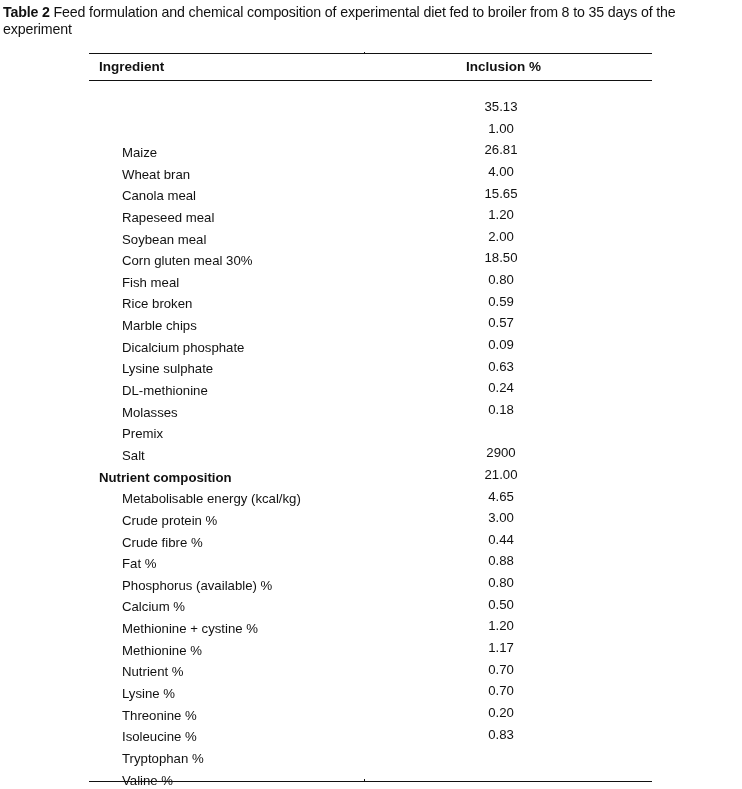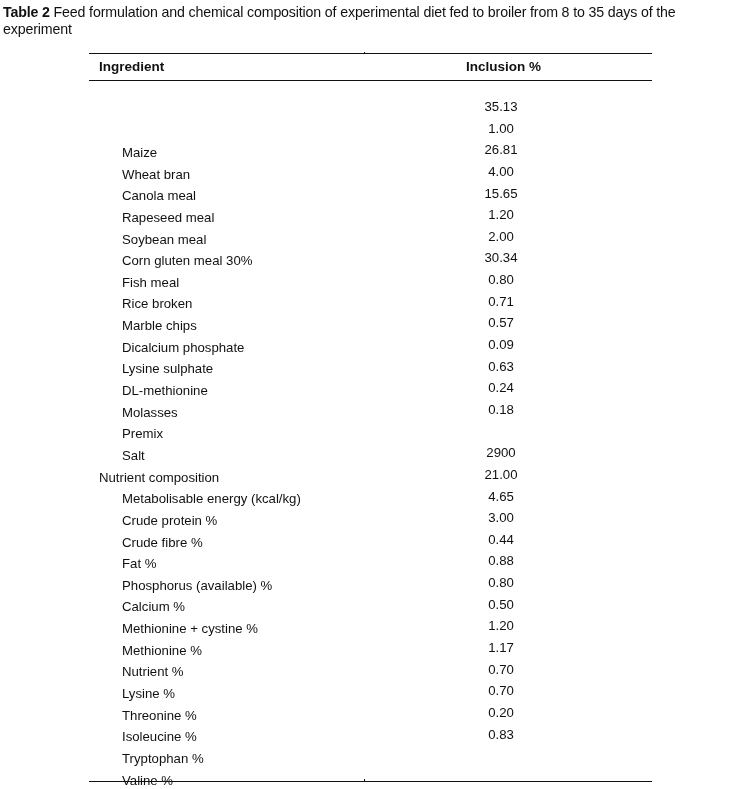--- a/index.html
+++ b/index.html
@@ -19,21 +19,21 @@
   .tick { position: absolute; left: 364px; width: 1px; height: 2px; background: #111; }
   .tick.top { top: 52px; }
   .tick.bottom { top: 779px; }
   .hdr { position: absolute; top: 59px; font-size: 13.5px; font-weight: bold; }
   .hdr.ing { left: 99px; }
   .hdr.inc { left: 466px; }
   .rows { position: absolute; left: 0; top: 96px; width: 742px; }
   .row { position: relative; height: 21.65px; font-size: 13.2px; line-height: 21.65px; }
   .row .name { position: absolute; left: 122px; white-space: nowrap; margin-top: 46px; }
   .row .val { position: absolute; left: 458px; width: 86px; text-align: center; }
-  .row.section .name { left: 99px; font-weight: normal; }
+  .row.section .name { left: 99px; font-weight: bold; }
 </style>
 </head>
 <body>
 
 <div class="caption"><span class="label">Table 2</span><span> Feed formulation and chemical composition of experimental diet fed to broiler from 8 to 35 days of the experiment</span></div>
 
 <div class="rule top"></div>
 <div class="tick top"></div>
 <div class="hdr ing">Ingredient</div>
 <div class="hdr inc">Inclusion %</div>
@@ -63,29 +63,29 @@
     <div class="row">
       <span class="name">Corn gluten meal 30%</span>
       <span class="val">1.20</span>
     </div>
     <div class="row">
       <span class="name">Fish meal</span>
       <span class="val">2.00</span>
     </div>
     <div class="row">
       <span class="name">Rice broken</span>
-      <span class="val">30.34</span>
+      <span class="val">18.50</span>
     </div>
     <div class="row">
       <span class="name">Marble chips</span>
       <span class="val">0.80</span>
     </div>
     <div class="row">
       <span class="name">Dicalcium phosphate</span>
-      <span class="val">0.71</span>
+      <span class="val">0.59</span>
     </div>
     <div class="row">
       <span class="name">Lysine sulphate</span>
       <span class="val">0.57</span>
     </div>
     <div class="row">
       <span class="name">DL-methionine</span>
       <span class="val">0.09</span>
     </div>
     <div class="row">

